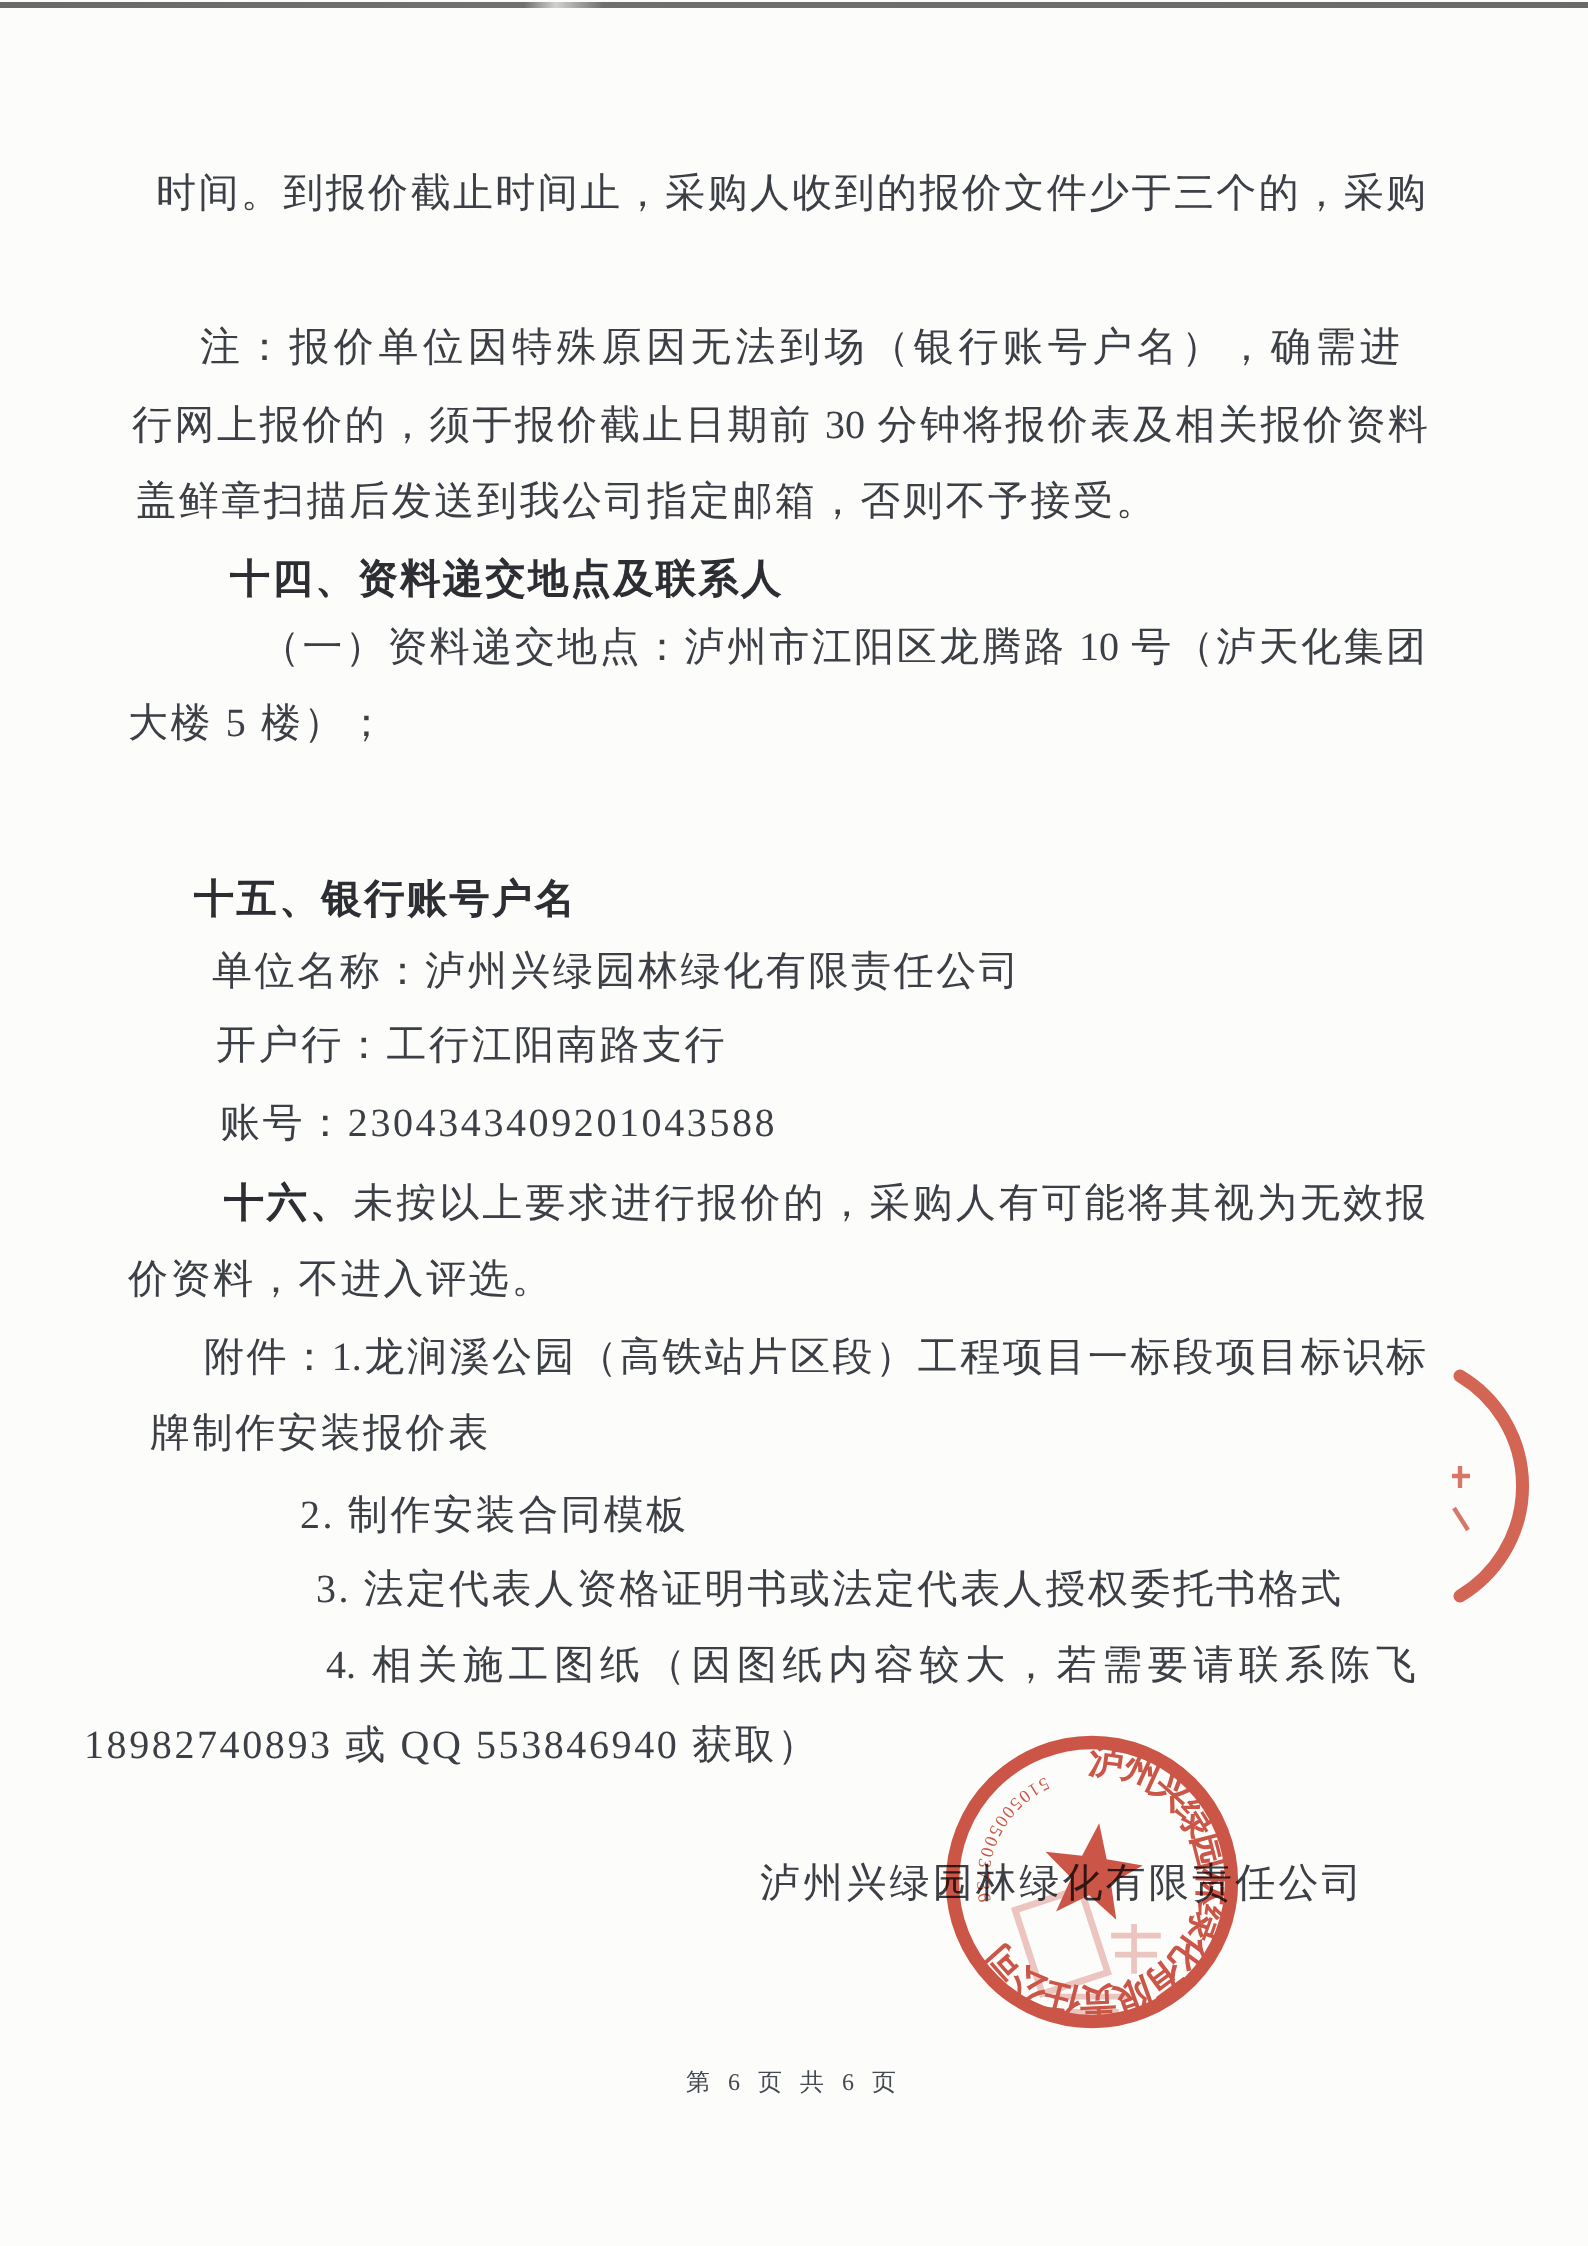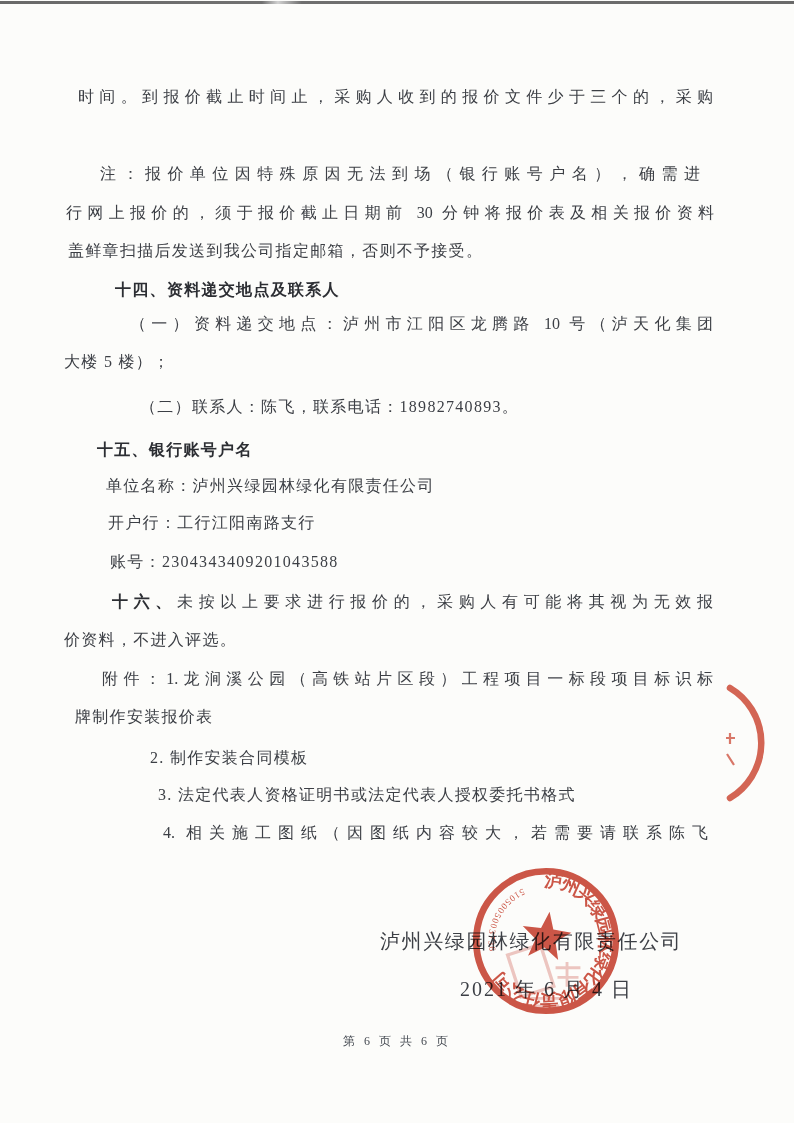--- a/index.html
+++ b/index.html
@@ -7,21 +7,21 @@
     position:relative;width:794px;height:1123px;margin:0 auto;
     background:#fcfcfa;overflow:hidden;
     font-family:"Liberation Serif","DejaVu Serif",serif;
     color:#3c3f45;
   }
   .scan-edge{
     position:absolute;left:0;top:1px;width:794px;height:3px;
     background:linear-gradient(to right,#4f4f4f 0%,#585858 33%,#c9c9c9 35%,#565656 38%,#505050 100%);
     opacity:.85;
   }
-  .ln{position:absolute;font-size:16px;letter-spacing:1.3px;white-space:nowrap;line-height:26px;}
+  .ln{position:absolute;font-size:20px;letter-spacing:1.3px;white-space:nowrap;line-height:26px;}
   .just{white-space:normal;letter-spacing:0;text-align:justify;text-align-last:justify;}
   .bold{font-weight:bold;color:#2c2e33;}
   .sig{position:absolute;font-size:20px;letter-spacing:1.6px;white-space:nowrap;}
   .footer{
     position:absolute;left:0;top:1033px;width:794px;text-align:center;
     font-size:12px;letter-spacing:3px;color:#454a52;
     font-family:Liberation Serif, serif;
   }
   .seal{
     position:absolute;left:460px;top:855px;width:172px;height:172px;
@@ -40,40 +40,39 @@
   <div class="scan-edge"></div>
 
   <div class="ln just" style="left:78px;top:84px;width:635px">时间。到报价截止时间止，采购人收到的报价文件少于三个的，采购</div>
   <div class="ln just" style="left:100px;top:161px;width:600px">注：报价单位因特殊原因无法到场（银行账号户名），确需进</div>
   <div class="ln just" style="left:66px;top:200px;width:648px">行网上报价的，须于报价截止日期前 30 分钟将报价表及相关报价资料</div>
   <div class="ln" style="left:68px;top:238px">盖鲜章扫描后发送到我公司指定邮箱，否则不予接受。</div>
 
   <div class="ln bold" style="left:115px;top:277px">十四、资料递交地点及联系人</div>
   <div class="ln just" style="left:130px;top:311px;width:583px">（一）资料递交地点：泸州市江阳区龙腾路 10 号（泸天化集团</div>
   <div class="ln" style="left:64px;top:349px">大楼 5 楼）；</div>
-  <div class="ln" style="left:140px;top:394px">（二）联系人：陈飞，联系电话：18982740893。</div>
 
   <div class="ln bold" style="left:97px;top:437px">十五、银行账号户名</div>
   <div class="ln" style="left:106px;top:473px">单位名称：泸州兴绿园林绿化有限责任公司</div>
   <div class="ln" style="left:108px;top:510px">开户行：工行江阳南路支行</div>
   <div class="ln" style="left:110px;top:549px">账号：2304343409201043588</div>
 
   <div class="ln" style="left:64px;top:627px">价资料，不进入评选。</div>
   <div class="ln just" style="left:112px;top:589px;width:601px">
     <span class="bold">十六、</span><span>未按以上要求进行报价的，采购人有可能将其视为无效报</span>
   </div>
 
   <div class="ln just" style="left:102px;top:666px;width:611px">附件：1.龙涧溪公园（高铁站片区段）工程项目一标段项目标识标</div>
   <div class="ln" style="left:75px;top:704px">牌制作安装报价表</div>
   <div class="ln" style="left:150px;top:745px">2. 制作安装合同模板</div>
   <div class="ln" style="left:158px;top:782px">3. 法定代表人资格证明书或法定代表人授权委托书格式</div>
   <div class="ln just" style="left:163px;top:820px;width:545px">4. 相关施工图纸（因图纸内容较大，若需要请联系陈飞</div>
+  <div class="ln" style="left:42px;top:860px">18982740893 或 QQ 553846940 获取）</div>
 
   <div class="sig" style="left:380px;top:928px">泸州兴绿园林绿化有限责任公司</div>
-  <div class="sig" style="left:460px;top:976px;letter-spacing:2px">2021 年 6 月 4 日</div>
 
   <svg class="seal" viewBox="0 0 180 180" aria-hidden="true">
     <g opacity="0.88">
       <circle cx="90" cy="90" r="73" fill="none" stroke="#c8402f" stroke-width="7"></circle>
       <g transform="rotate(118 90 90)" fill="#c8402f">
         <path id="sealNamePath" d="M 40.6,118.5 A 57,57 0 1 1 139.4,118.5" fill="none"></path>
         <text font-size="19" font-weight="bold" fill="#c8402f">
           <textPath href="#sealNamePath" startOffset="0" textLength="238">泸州兴绿园林绿化有限责任公司</textPath>
         </text>
         <path id="sealCodePath" d="M 51.4,136 A 60,60 0 0 0 128.6,136" fill="none"></path>

